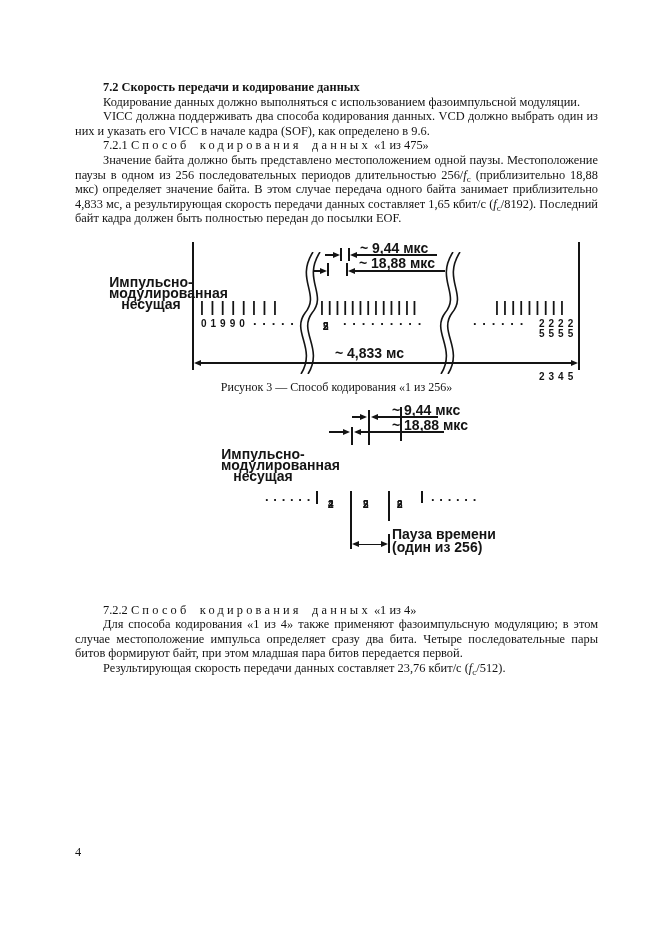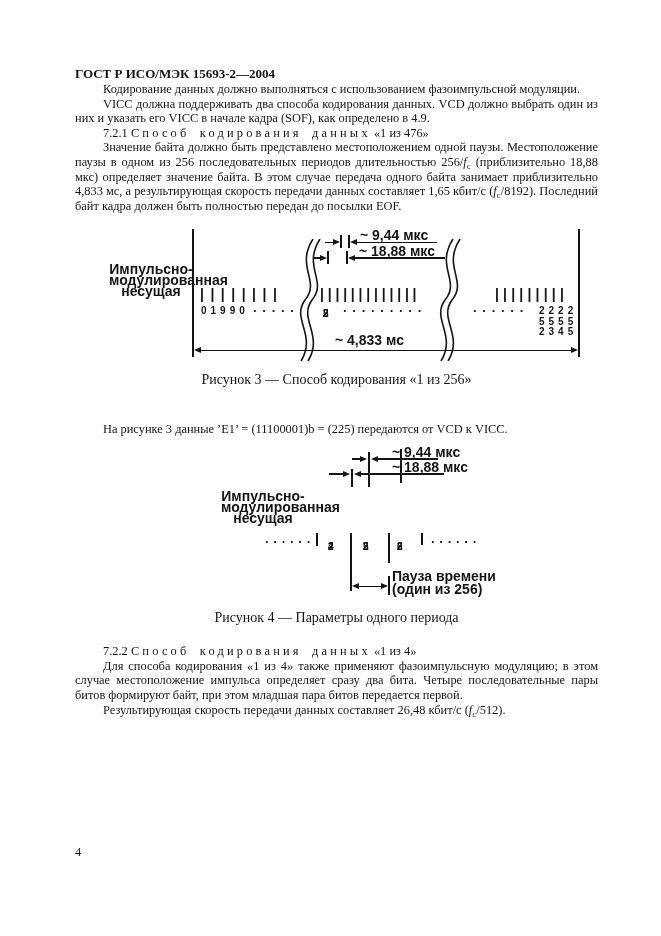--- a/index.html
+++ b/index.html
@@ -10,23 +10,23 @@
   }
   .content { padding:66px 63px 0 75px; }
   .gost-header { font-weight:bold; font-size:13px; line-height:16px; }
   p { margin:0; font-size:12.4px; line-height:14.6px; text-align:justify; }
   p.ind { text-indent:28px; }
   p.bold { font-weight:bold; }
   .h72 { margin-top:14px; }
   .sp { letter-spacing:3.2px; word-spacing:4px; }
   i.fv { font-style:italic; }
   sub.fs { font-size:9px; vertical-align:sub; line-height:0; }
-  .caption { text-align:center; text-indent:0; font-size:14px; margin-top:6px; }
+  .caption { text-align:center; text-indent:0; font-size:12px; }
   .p5 { margin-top:34px; }
-  .h722 { margin-top:19px; }
+  .h722 { margin-top:40px; }
 
   
   .fig { position:relative; width:523px; }
   .fig3 { height:140px; margin-top:14px; }
   .fig4 { height:160px; margin-top:8px; }
   .fig * { position:absolute; }
   .vl { width:1.6px; background:#141414; }
   .hl { height:1.6px; background:#141414; }
   .ar { width:0; height:0; border-top:3.2px solid transparent; border-bottom:3.2px solid transparent; }
   .ar.r { border-left:7px solid #141414; }
@@ -48,26 +48,26 @@
   .endcols div { line-height:10.5px; }
   .periodlab { width:84px; text-align:center; line-height:13px; }
   .pagenum { position:absolute; left:75px; top:845px; font-size:12.4px; }
 </style>
 </head>
 <body>
 
 <div class="page">
   <div class="content">
 
-    <div class="gost-header">ГОСТ Р ИСО/МЭК 15693-2—2004</div>
-
+
+    <p class="ind bold h72">7.2  Скорость передачи и кодирование данных</p>
     <p class="ind">Кодирование данных должно выполняться с использованием фазоимпульсной модуляции.</p>
-    <p class="ind">VICC должна поддерживать два способа кодирования данных. VCD должно выбрать один из них и указать его VICC в начале кадра (SOF), как определено в 4.9.</p>
-
-    <p class="ind"><span>7.2.1</span> <span class="sp">Способ кодирования данных</span> <span>«1 из 476»</span></p>
+    <p class="ind">VICC должна поддерживать два способа кодирования данных. VCD должно выбрать один из них и указать его VICC в начале кадра (SOF), как определено в 9.6.</p>
+
+    <p class="ind"><span>7.2.1</span> <span class="sp">Способ кодирования данных</span> <span>«1 из 475»</span></p>
 
     <p class="ind"><span>Значение байта должно быть представлено местоположением одной паузы. Местоположение паузы в одном из 256 последовательных периодов длительностью 256/</span><i class="fv">f</i><sub class="fs">c</sub><span> (приблизительно 18,88 мкс) определяет значение байта. В этом случае передача одного байта занимает приблизительно 4,833 мс, а результирующая скорость передачи данных составляет 1,65 кбит/с (</span><i class="fv">f</i><sub class="fs">c</sub><span>/8192). Последний байт кадра должен быть полностью передан до посылки EOF.</span></p>
 
 
     <div class="fig fig3">
 
       <div class="vl" style="left:117px;top:2px;height:128px;"></div>
       <div class="vl" style="left:503px;top:2px;height:128px;"></div>
 
       <div class="flab carrier" style="left:34px;top:37px;">
@@ -112,31 +112,30 @@
       <div class="colnum" style="left:248px;top:81px;">
         <span>2</span>
         <span>2</span>
         <span>5</span>
       </div>
       <div class="dots" style="left:268px;top:77px;">·········</div>
       <div class="dots" style="left:398px;top:77px;">······</div>
       <div class="fignum endcols" style="left:464px;top:79px;letter-spacing:4px;">
         <div style="position:static;">2222</div>
         <div style="position:static;">5555</div>
-        <div style="position:static;">2345</div>
+        <div style="position:static;margin-top:32px;">2345</div>
       </div>
 
       <div class="flab" style="left:260px;top:108px;">~ 4,833 мс</div>
       <div class="ar l" style="left:119px;top:120.1px;"></div>
       <div class="hl" style="left:125px;top:122.5px;width:372px;"></div>
       <div class="ar r" style="left:496px;top:120.1px;"></div>
     </div>
     <p class="caption">Рисунок 3 — Способ кодирования «1 из 256»</p>
 
-    <p class="ind p5">На рисунке 3 данные ’E1’ = (11100001)b = (225) передаются от VCD к VICC.</p>
 
     <div class="fig fig4">
 
       <div class="vl" style="left:276px;top:24px;height:18px;"></div>
       <div class="vl" style="left:293px;top:7px;height:35px;"></div>
       <div class="vl" style="left:325px;top:4px;height:34px;"></div>
 
       <div class="hl" style="left:277px;top:13.5px;width:9px;"></div>
       <div class="ar r" style="left:285px;top:11.1px;"></div>
       <div class="ar l" style="left:296px;top:11.1px;"></div>
@@ -179,24 +178,23 @@
 
       <div class="vl" style="left:313px;top:131px;height:19px;"></div>
       <div class="ar l" style="left:277px;top:138.7px;"></div>
       <div class="hl" style="left:283px;top:141.1px;width:24px;"></div>
       <div class="ar r" style="left:306px;top:138.7px;"></div>
       <div class="flab periodlab" style="left:317px;top:125px;">
         <span style="position:static;display:block;">Пауза времени</span>
         <span style="position:static;display:block;">(один из 256)</span>
       </div>
     </div>
-    <p class="caption">Рисунок 4 — Параметры одного периода</p>
 
     <p class="ind h722"><span>7.2.2</span> <span class="sp">Способ кодирования данных</span> <span>«1 из 4»</span></p>
 
     <p class="ind">Для способа кодирования «1 из 4» также применяют фазоимпульсную модуляцию; в этом случае местоположение импульса определяет сразу два бита. Четыре последовательные пары битов формируют байт, при этом младшая пара битов передается первой.</p>
 
-    <p class="ind"><span>Результирующая скорость передачи данных составляет 26,48 кбит/с (</span><i class="fv">f</i><sub class="fs">c</sub><span>/512).</span></p>
+    <p class="ind"><span>Результирующая скорость передачи данных составляет 23,76 кбит/с (</span><i class="fv">f</i><sub class="fs">c</sub><span>/512).</span></p>
 
   </div>
 
   <div class="pagenum">4</div>
 </div>
 
 </body></html>

